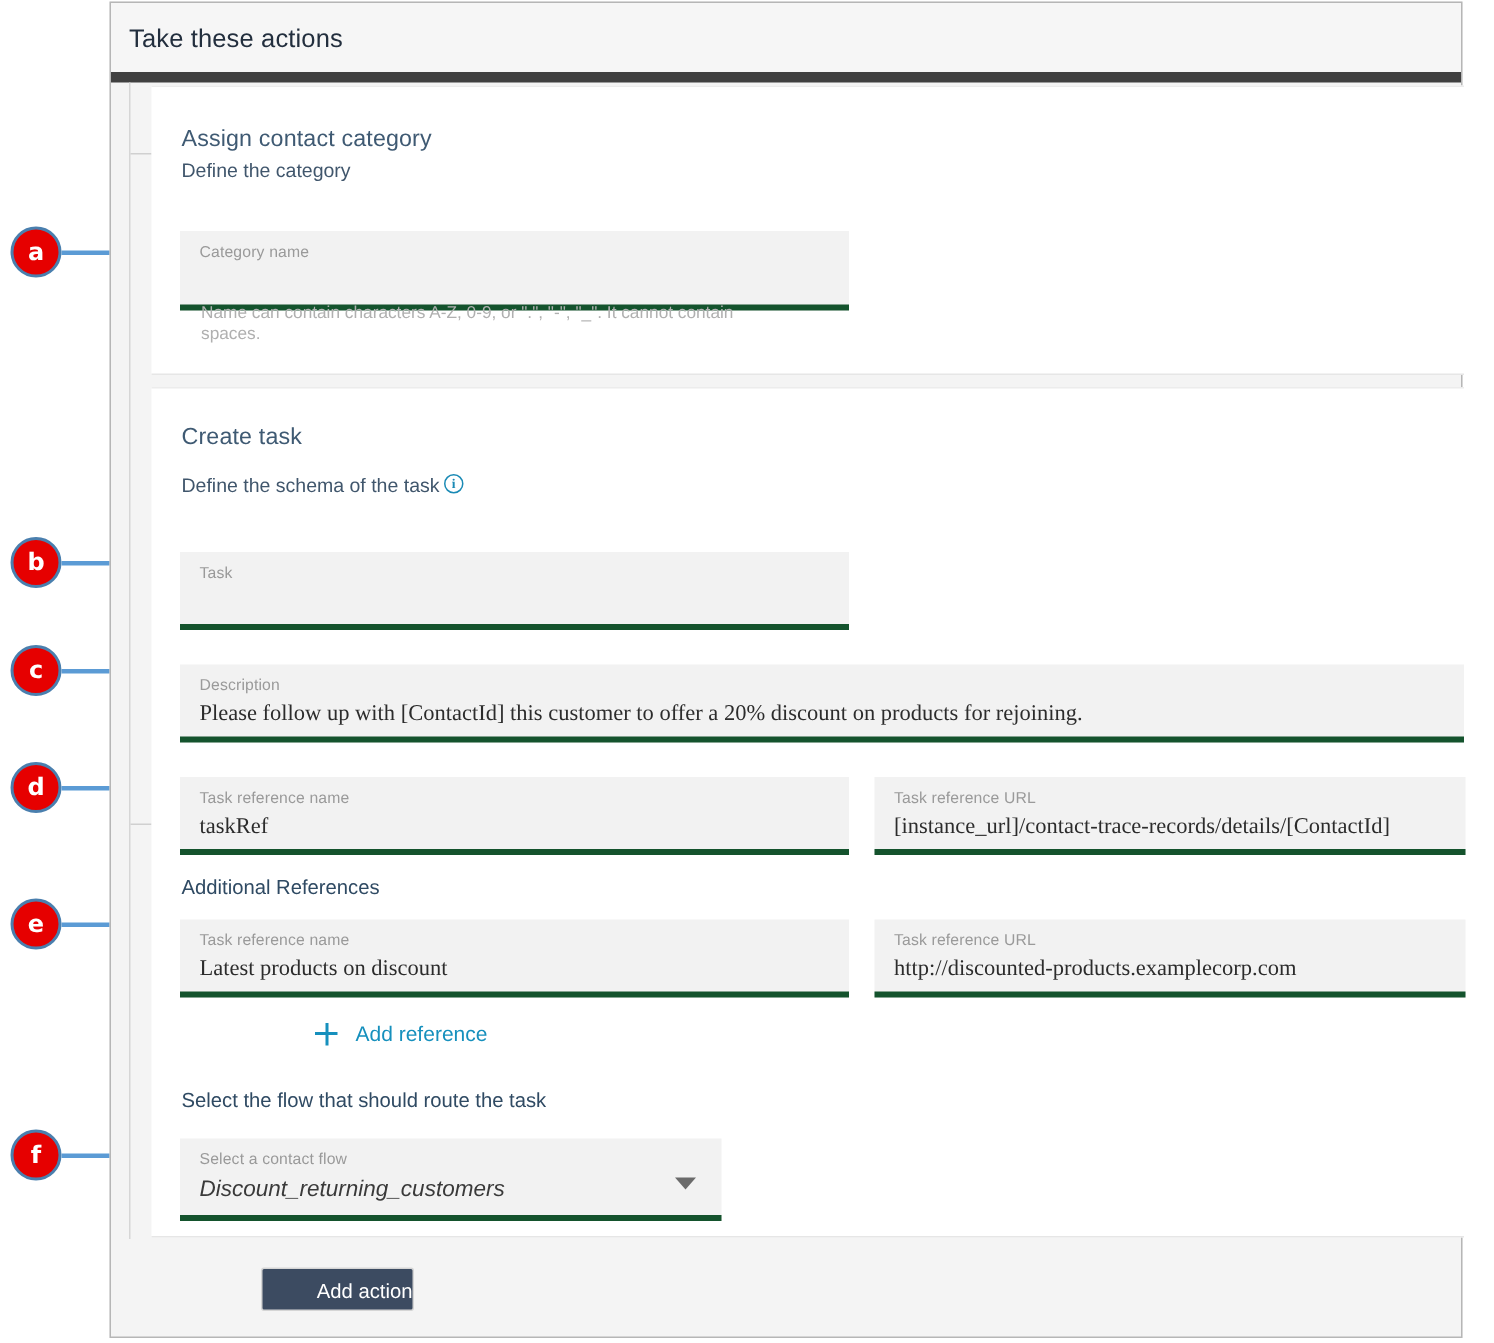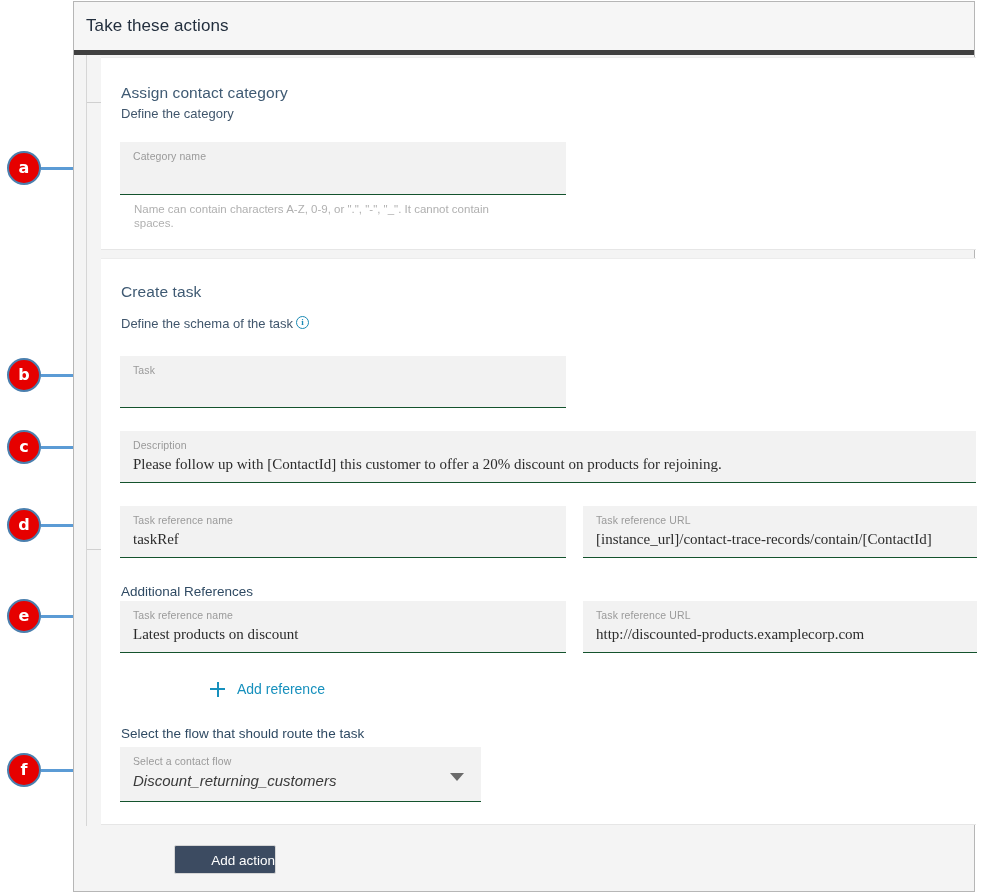--- a/index.html
+++ b/index.html
@@ -26,21 +26,21 @@
     background: #f4f4f4;
     box-sizing: border-box;
   }
 
   #panel-header {
     position: absolute;
     left: 0; top: 0;
     width: 100%;
     height: 53px;
     background: #f6f6f6;
-    border-bottom: 5px solid #404040;
+    border-bottom: 7px solid #404040;
     box-sizing: border-box;
   }
   #panel-title {
     position: absolute;
     left: 12px;
     top: 14px;
     font-size: 17px;
     color: #232f3e;
     letter-spacing: .1px;
   }
@@ -89,23 +89,24 @@
   .section-sub-dark {
     position: absolute;
     font-size: 13.5px;
     color: #2f4a63;
   }
 
   
   .field {
     position: absolute;
     background: #f2f2f2;
-    border-bottom: 1px solid #14532d;
+    border-bottom: 4px solid #14532d;
     box-sizing: border-box;
     overflow: hidden;
+    margin-top: 12px;
   }
   .field-label {
     position: absolute;
     left: 13px;
     top: 8px;
     font-size: 10.5px;
     color: #9a9a9a;
     letter-spacing: .1px;
     white-space: nowrap;
   }
@@ -285,21 +286,21 @@
       <span class="field-label">Description</span>
       <span class="field-value">Please follow up with [ContactId] this customer to offer a 20% discount on products for rejoining.</span>
     </div>
 
     <div class="field" style="left:19px; top:247px; width:446px; height:52px;">
       <span class="field-label">Task reference name</span>
       <span class="field-value">taskRef</span>
     </div>
     <div class="field" style="left:482px; top:247px; width:394px; height:52px;">
       <span class="field-label">Task reference URL</span>
-      <span class="field-value">[instance_url]/contact-trace-records/contain/[ContactId]</span>
+      <span class="field-value">[instance_url]/contact-trace-records/details/[ContactId]</span>
     </div>
 
     <div class="section-sub-dark" style="left:20px; top:325px;">Additional References</div>
 
     <div class="field" style="left:19px; top:342px; width:446px; height:52px;">
       <span class="field-label">Task reference name</span>
       <span class="field-value">Latest products on discount</span>
     </div>
     <div class="field" style="left:482px; top:342px; width:394px; height:52px;">
       <span class="field-label">Task reference URL</span>

